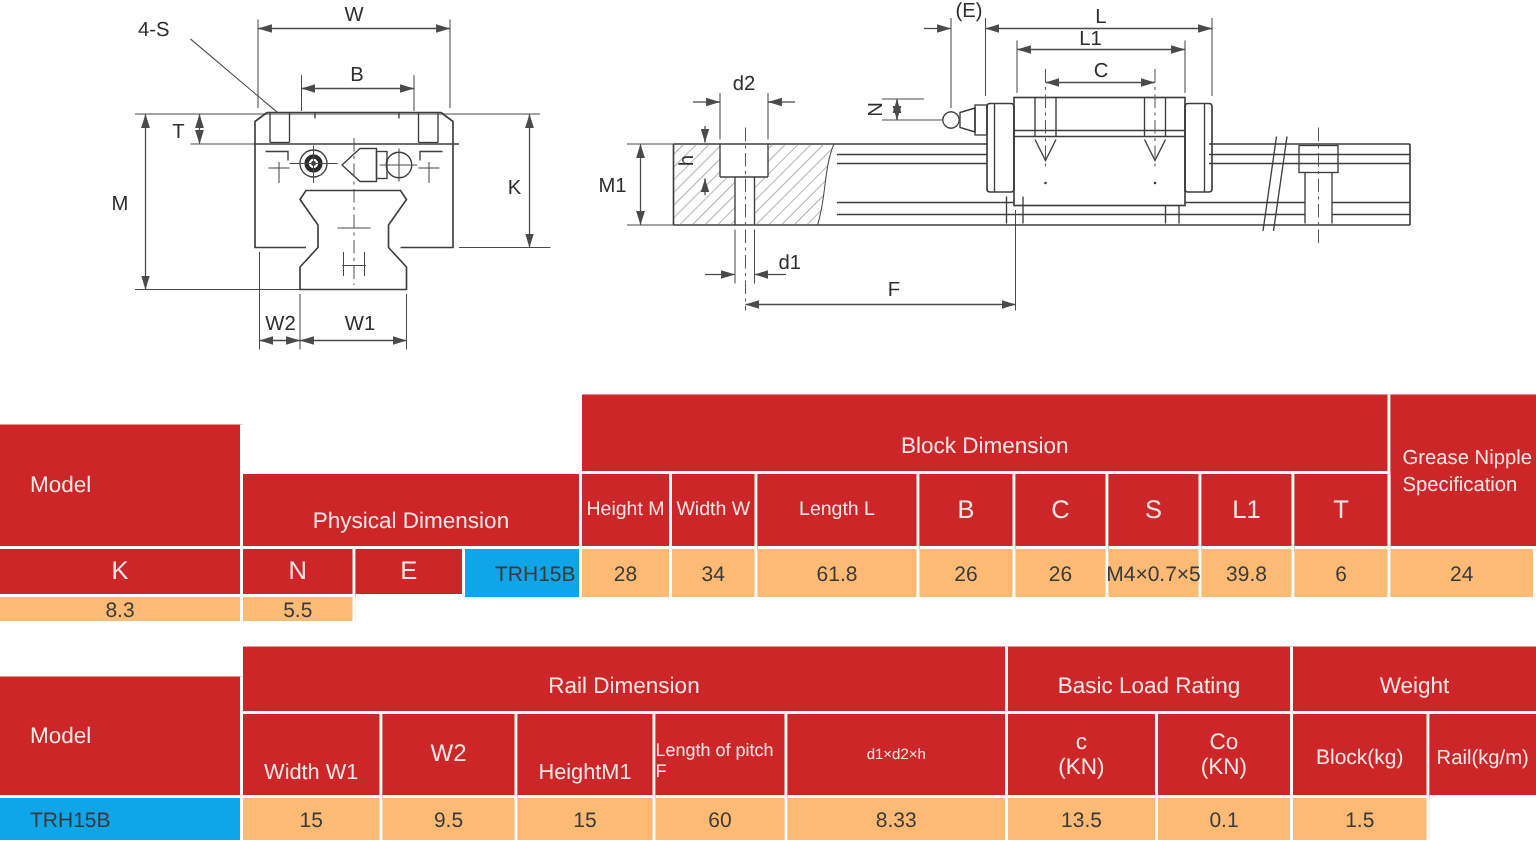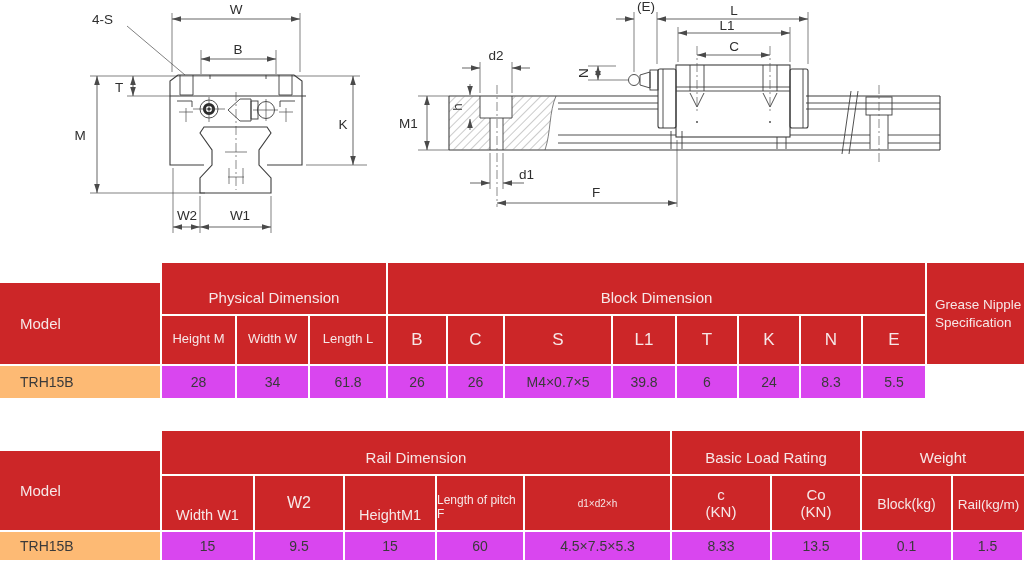--- a/index.html
+++ b/index.html
@@ -19,24 +19,24 @@
   .no-r{border-right:none;}
   .grp{font-size:15px;align-items:flex-end;padding-bottom:8px;}
   .modelhead{grid-row:1/3;justify-content:flex-start;padding-left:20px;font-size:15px;margin-top:20px;}
   .span2{grid-row:1/3;}
   .sub-b{align-items:flex-end;padding-bottom:18px;font-size:13px;}
   .sub-b2{align-items:flex-end;padding-bottom:7px;font-size:14.5px;}
   .letter{font-size:17px;}
   .pitchf{align-items:flex-end;padding-bottom:9px;font-size:12px;}
   .twoline{font-size:15px;text-align:center;line-height:1.15;}
   .grease{font-size:13.5px;line-height:1.3;justify-content:flex-start;padding-left:8px;text-align:left;}
-  .dc{background:#d946ef;box-sizing:border-box;border-right:2px solid #fff;
+  .dc{background:#fdba74;box-sizing:border-box;border-right:2px solid #fff;
       display:flex;align-items:center;justify-content:center;
       font-size:14px;color:#3a3a3a;}
-  .dmodel{background:#fdba74;justify-content:flex-start;padding-left:20px;}
+  .dmodel{background:#0ea5e9;justify-content:flex-start;padding-left:20px;}
 
   
   .ol{stroke:#3d3d3d;stroke-width:1.1;fill:none;stroke-linejoin:miter;}
   .ol9{stroke:#3d3d3d;stroke-width:0.9;fill:none;}
   .thin{stroke:#4a4a4a;stroke-width:0.7;fill:none;}
   .dim{stroke:#4a4a4a;stroke-width:0.85;fill:none;}
   .cl{stroke:#5a5a5a;stroke-width:0.7;fill:none;stroke-dasharray:9 3 2 3;}
   .dl{font-family:"Liberation Sans",sans-serif;font-size:13.5px;fill:#2e2e2e;}
 </style>
 </head>
@@ -227,22 +227,22 @@
       <text class="dl" text-anchor="middle" transform="translate(588,73) rotate(-90)" x="0" y="0">N</text>
       <text class="dl" x="399" y="128">M1</text>
       <text class="dl" text-anchor="middle" transform="translate(462,107) rotate(-90)" x="0" y="0">h</text>
       <text class="dl" x="519" y="179">d1</text>
       <text class="dl" x="596" y="197" text-anchor="middle">F</text>
     </g>
   </svg>
 
   <div class="tbl" id="t1">
     <div class="hc modelhead" style="grid-column:1">Model</div>
+    <div class="hc grp" style="grid-column:5/13">Block Dimension</div>
     <div class="hc grp" style="grid-column:2/5">Physical Dimension</div>
-    <div class="hc grp" style="grid-column:5/13">Block Dimension</div>
     <div class="hc grease span2 no-r" style="grid-column:13">
       <div><span>Grease Nipple</span><br>
            <span>Specification</span></div>
     </div>
     <div class="hc sub-b">Height M</div>
     <div class="hc sub-b">Width W</div>
     <div class="hc sub-b">Length L</div>
     <div class="hc letter">B</div>
     <div class="hc letter">C</div>
     <div class="hc letter">S</div>
@@ -283,20 +283,19 @@
       <div><span>Co</span><br>
            <span>(KN)</span></div>
     </div>
     <div class="hc sub-b" style="font-size:14px">Block(kg)</div>
     <div class="hc sub-b no-r" style="font-size:13.5px">Rail(kg/m)</div>
     <div class="dc dmodel">TRH15B</div>
     <div class="dc">15</div>
     <div class="dc">9.5</div>
     <div class="dc">15</div>
     <div class="dc">60</div>
-    <div class="dc">4.5×7.5×5.3</div>
     <div class="dc">8.33</div>
     <div class="dc">13.5</div>
     <div class="dc">0.1</div>
     <div class="dc no-r">1.5</div>
   </div>
 
 </div>
 
 </body></html>

